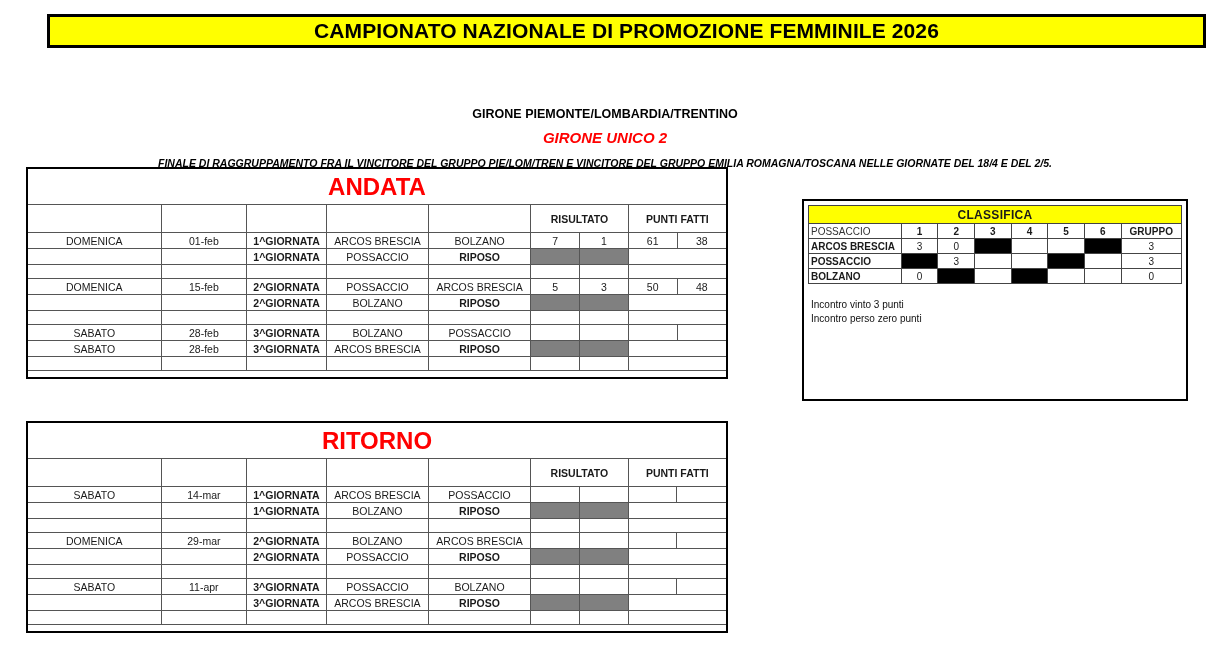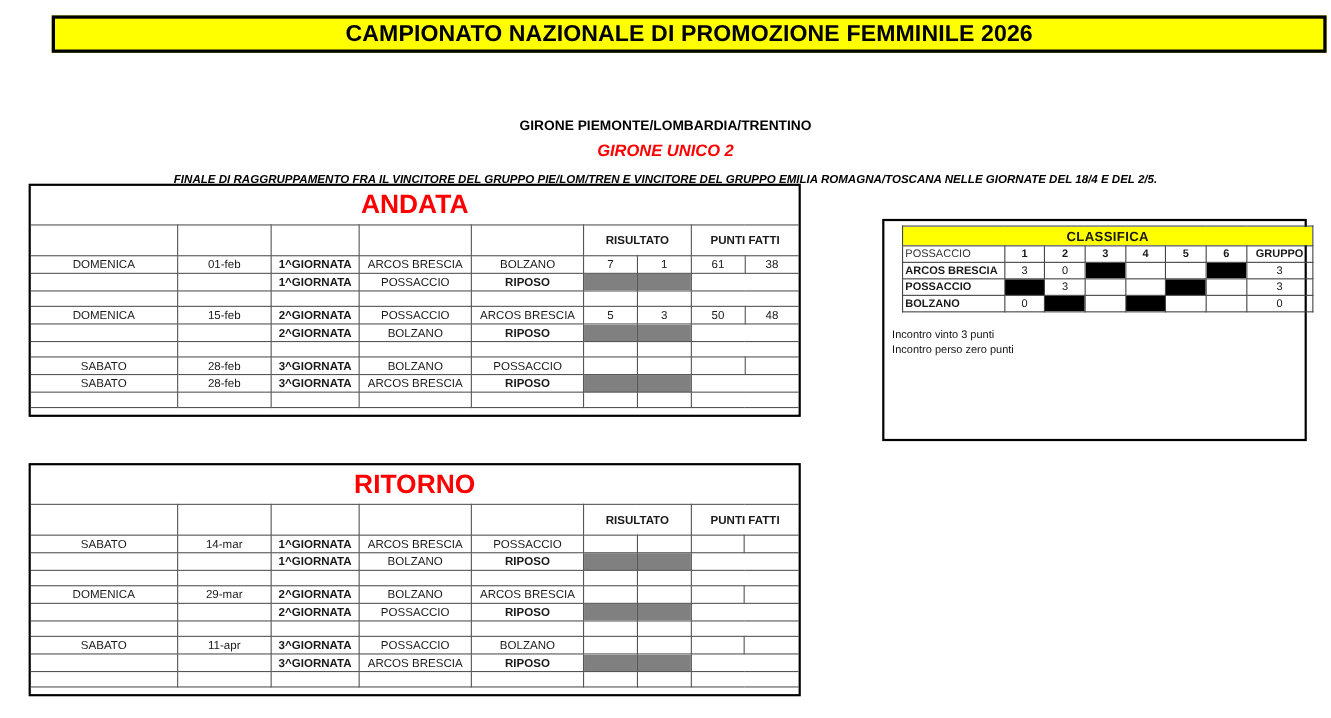--- a/index.html
+++ b/index.html
@@ -72,21 +72,21 @@
   #andata-wrap{left:26px;top:167px;width:702px;height:212px;}
   #ritorno-wrap{left:26px;top:421px;width:702px;height:212px;}
 
   
   #classifica-wrap{
     position:absolute;left:802px;top:199px;width:386px;height:202px;
     box-sizing:border-box;border:2.5px solid #000;background:#fff;
     padding:4px;
   }
   #classifica{
-    border-collapse:collapse;table-layout:fixed;width:100%;margin-left:12px;
+    border-collapse:collapse;table-layout:fixed;width:100%;
   }
   #classifica td{
     border:1px solid #444;
     font-size:10px;
     height:14px;
     text-align:center;
     padding:0 1px;
     white-space:nowrap;
     overflow:hidden;
   }

